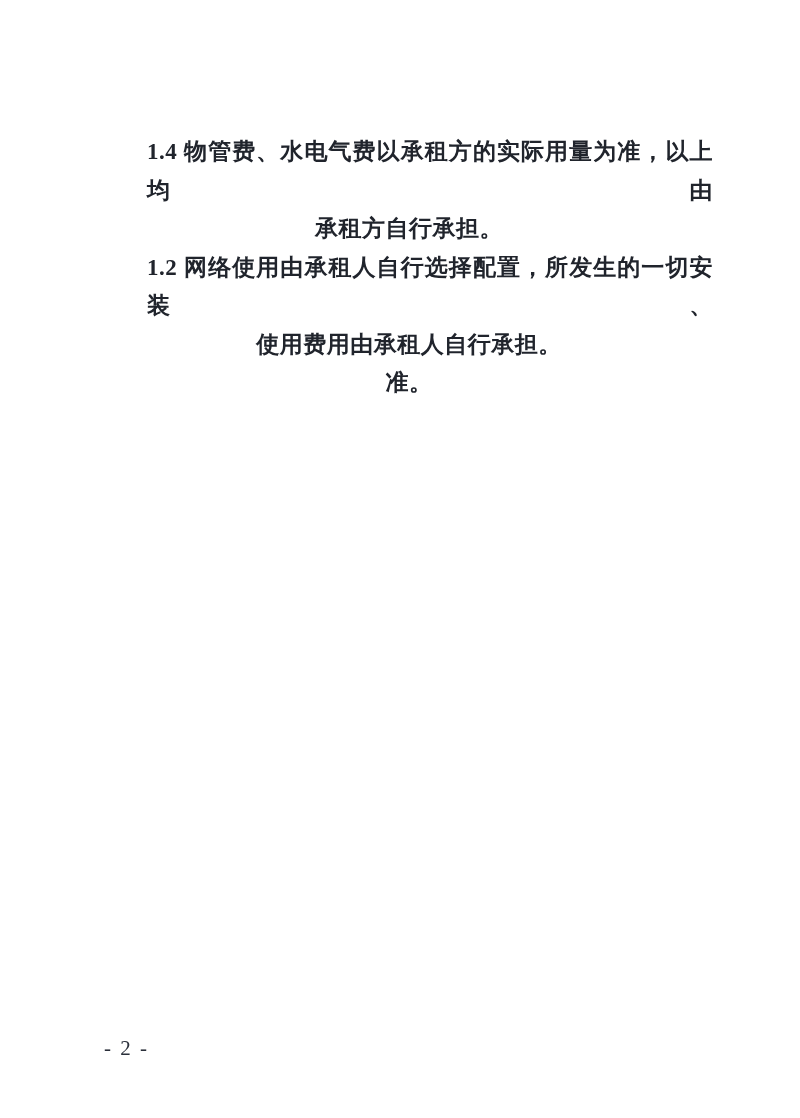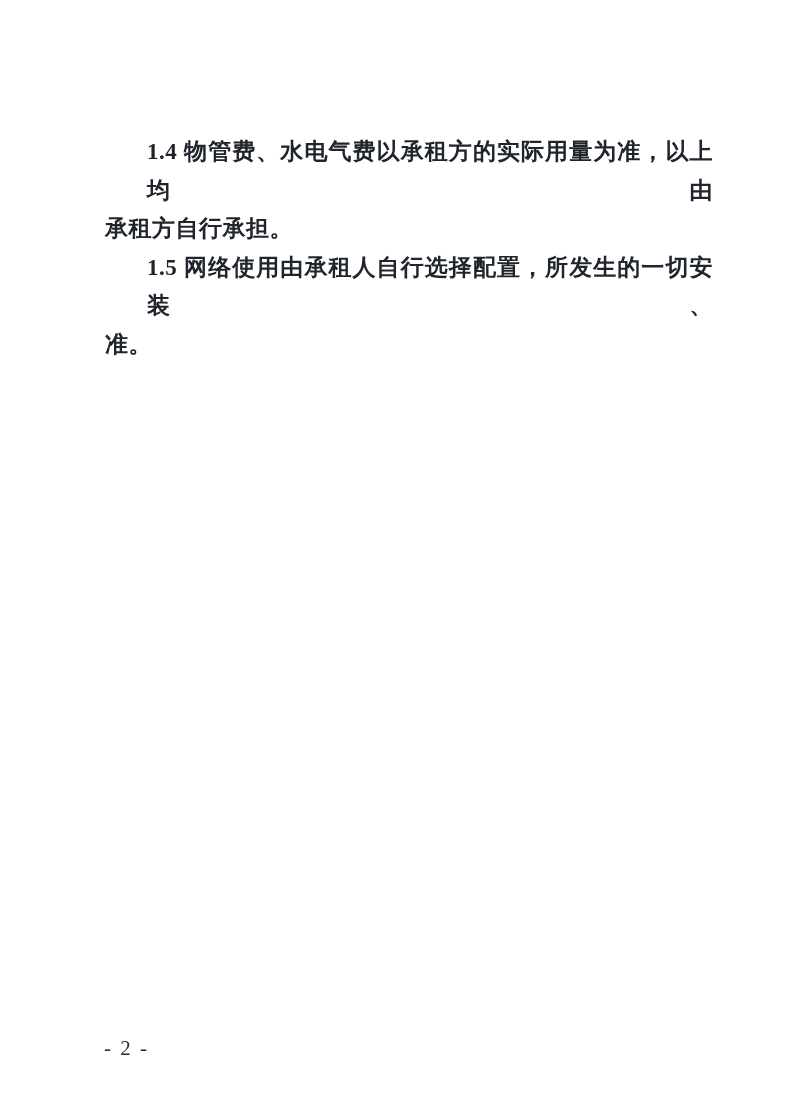--- a/index.html
+++ b/index.html
@@ -21,20 +21,21 @@
     top: 133px;
     width: 608px;
     color: #20242c;
     font-size: 23px;
     line-height: 38.5px;
     font-weight: bold;
     letter-spacing: 0.5px;
   }
   .clause-line {
     white-space: nowrap;
+    text-align: center;
   }
   .clause-line.first {
     padding-left: 42px;
     white-space: normal;
     text-align: justify;
     text-align-last: justify;
     -moz-text-align-last: justify;
   }
   .page-footer {
     position: absolute;
@@ -53,21 +54,22 @@
 <div class="page">
 
   <div class="doc-body">
 
     <div>
       <div class="clause-line first">1.4 物管费、水电气费以承租方的实际用量为准，以上均由</div>
       <div class="clause-line">承租方自行承担。</div>
     </div>
 
     <div>
-      <div class="clause-line first">1.5 网络使用由承租人自行选择配置，所发生的一切安装、</div>
+      <div class="clause-line first">1.2 网络使用由承租人自行选择配置，所发生的一切安装、</div>
+      <div class="clause-line">使用费用由承租人自行承担。</div>
     </div>
 
     <div>
       <div class="clause-line">准。</div>
     </div>
 
   </div>
 
   <div class="page-footer">- 2 -</div>
 

